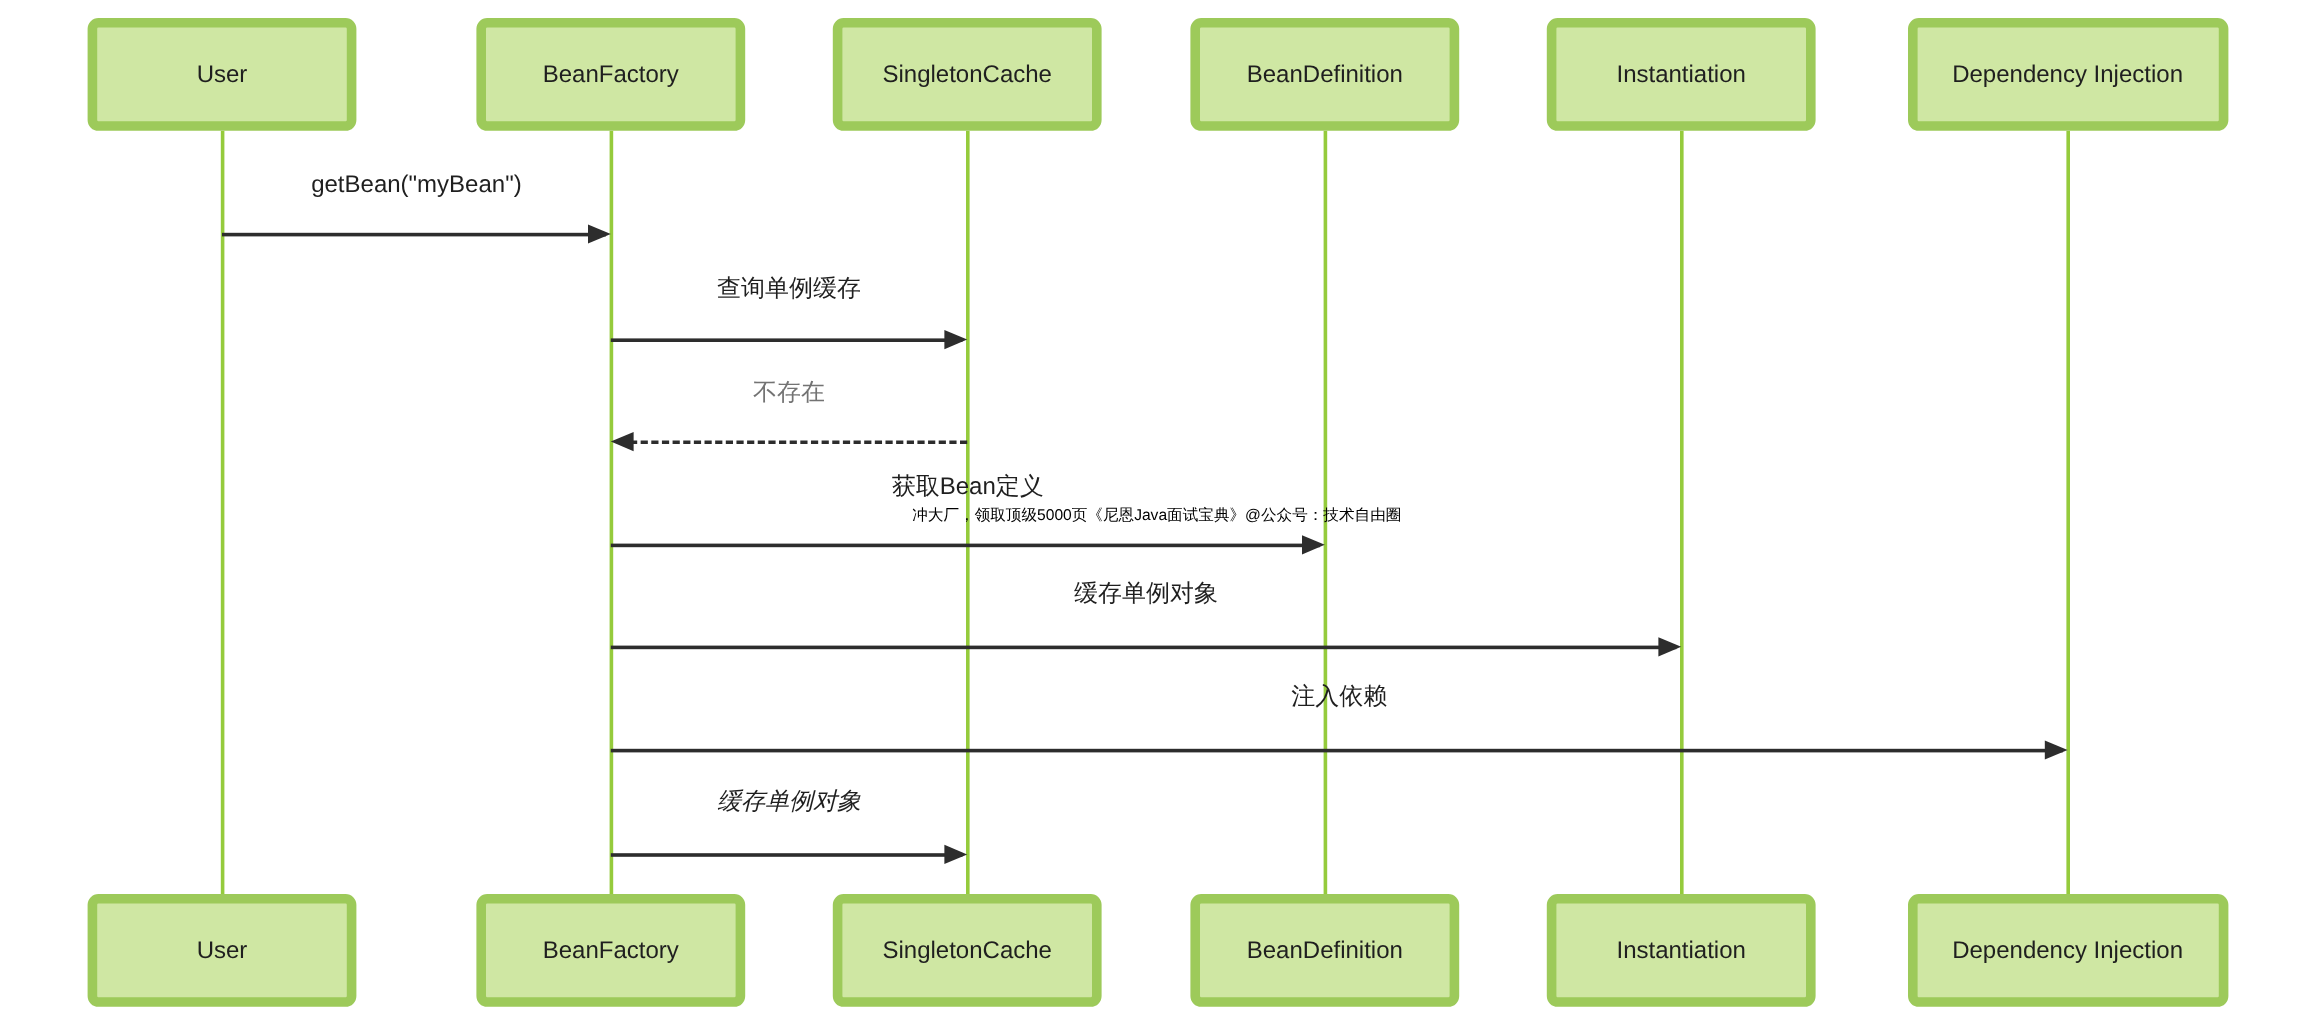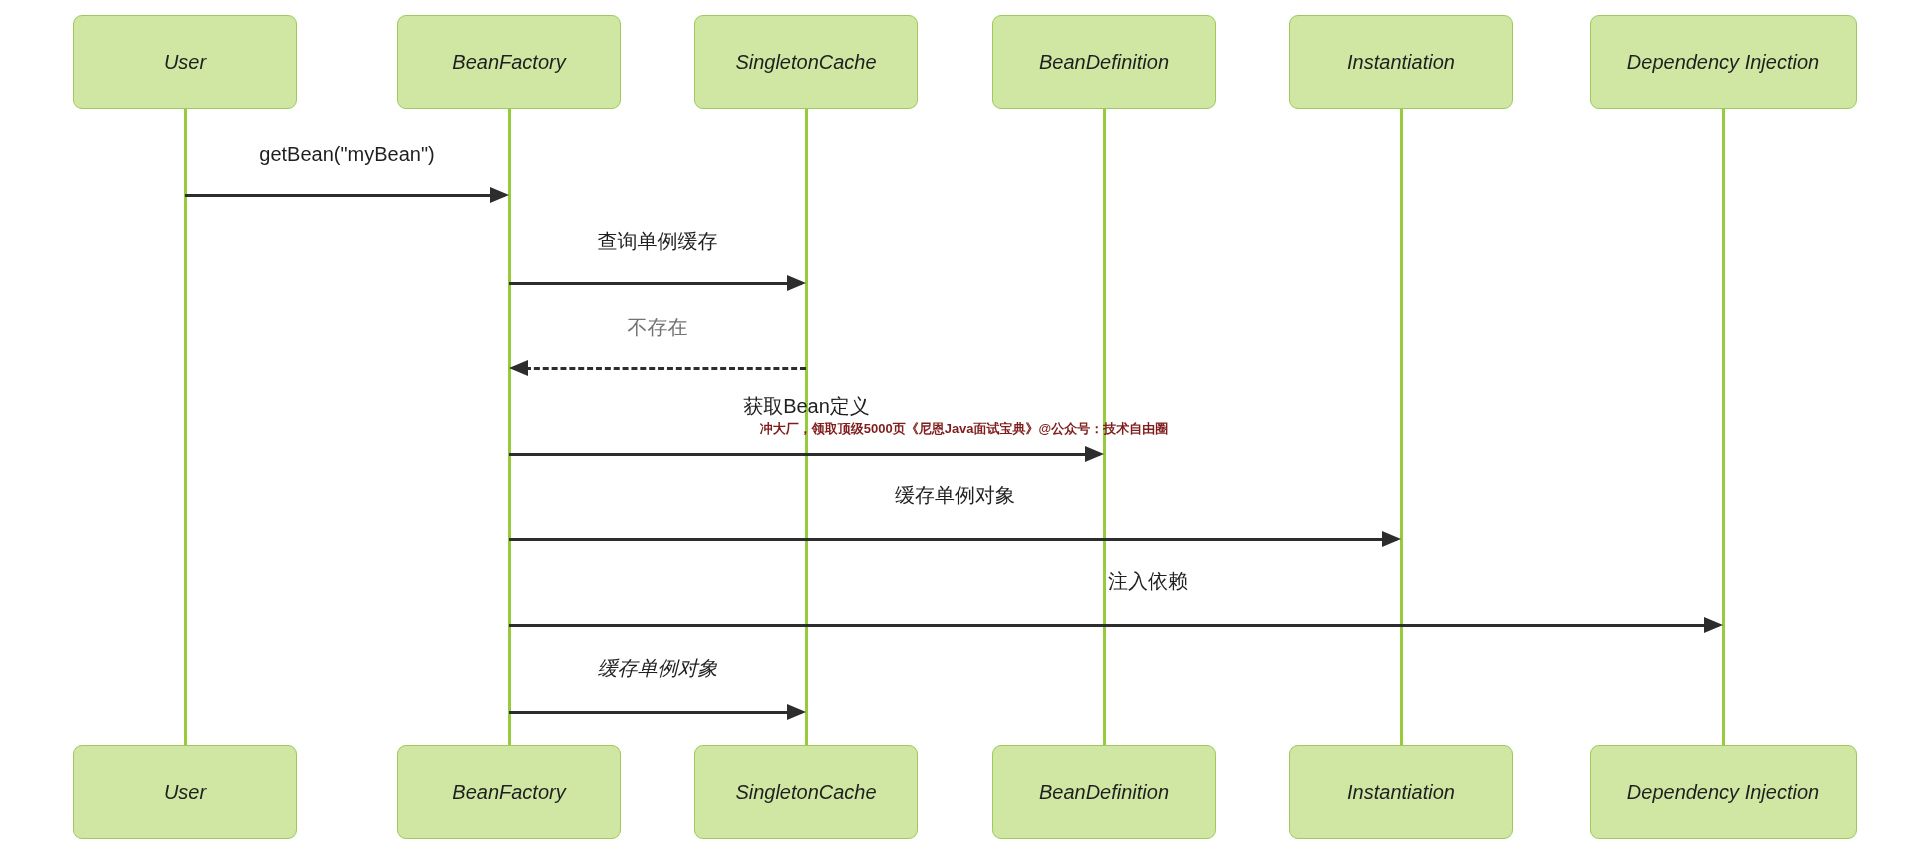--- a/index.html
+++ b/index.html
@@ -11,26 +11,25 @@
     background: #ffffff;
     font-family: "Liberation Sans", sans-serif;
   }
   .pbox {
     position: absolute;
     box-sizing: border-box;
     display: flex;
     align-items: center;
     justify-content: center;
     border-radius: 9px;
-    border: 1px solid #737373;
+    border: 8px solid #737373;
     background: #cfe7a3;
     font-size: 20px;
     color: #1f1f1f;
     white-space: nowrap;
-    font-style: italic;
   }
   .lifeline {
     position: absolute;
     width: 3px;
     background: #95cb3c;
   }
   .msg-label {
     position: absolute;
     text-align: center;
     font-size: 20px;
@@ -125,20 +124,20 @@
     <div class="head-right" style="top: 275px; left: 787px; border-left-color: rgb(45, 45, 45);"></div>
     <div class="msg-label" style="left: 509px; width: 297px; top: 312px; color: #737373;">不存在</div>
     <div class="msg-line dashed" style="left: 525px; width: 281px; top: 366.5px; border-top-color: rgb(45, 45, 45);"></div>
     <div class="head-left" style="top: 360px; left: 509px; border-right-color: rgb(45, 45, 45);"></div>
     <div class="msg-label" style="left: 509px; width: 595px; top: 391px; color: rgb(31, 31, 31);">获取Bean定义</div>
     <div class="msg-line" style="left: 509px; width: 591px; top: 452.5px; background: rgb(45, 45, 45);"></div>
     <div class="head-right" style="top: 446px; left: 1085px; border-left-color: rgb(45, 45, 45);"></div>
     <div class="msg-label" style="left: 509px; width: 892px; top: 480px; color: rgb(31, 31, 31);">缓存单例对象</div>
     <div class="msg-line" style="left: 509px; width: 888px; top: 537.5px; background: rgb(45, 45, 45);"></div>
     <div class="head-right" style="top: 531px; left: 1382px; border-left-color: rgb(45, 45, 45);"></div>
-    <div class="msg-label" style="left: 509px; width: 1214px; top: 566px; color: rgb(31, 31, 31); padding-left: 32px;">注入依赖</div>
+    <div class="msg-label" style="left: 509px; width: 1214px; top: 566px; color: rgb(31, 31, 31);">注入依赖</div>
     <div class="msg-line" style="left: 509px; width: 1210px; top: 623.5px; background: rgb(45, 45, 45);"></div>
     <div class="head-right" style="top: 617px; left: 1704px; border-left-color: rgb(45, 45, 45);"></div>
     <div class="msg-label" style="left: 509px; width: 297px; top: 653px; color: rgb(31, 31, 31); font-style: italic;">缓存单例对象</div>
     <div class="msg-line" style="left: 509px; width: 293px; top: 710.5px; background: rgb(45, 45, 45);"></div>
     <div class="head-right" style="top: 704px; left: 787px; border-left-color: rgb(45, 45, 45);"></div>
-    <div class="watermark" style="left: 484px; width: 960px; top: 420px; color: #7f1d1d; font-weight: bold;">冲大厂，领取顶级5000页《尼恩Java面试宝典》@公众号：技术自由圈</div>
+    <div class="watermark" style="left: 484px; width: 960px; top: 420px; color: #000000;">冲大厂，领取顶级5000页《尼恩Java面试宝典》@公众号：技术自由圈</div>
   </div>
 
 </body></html>

